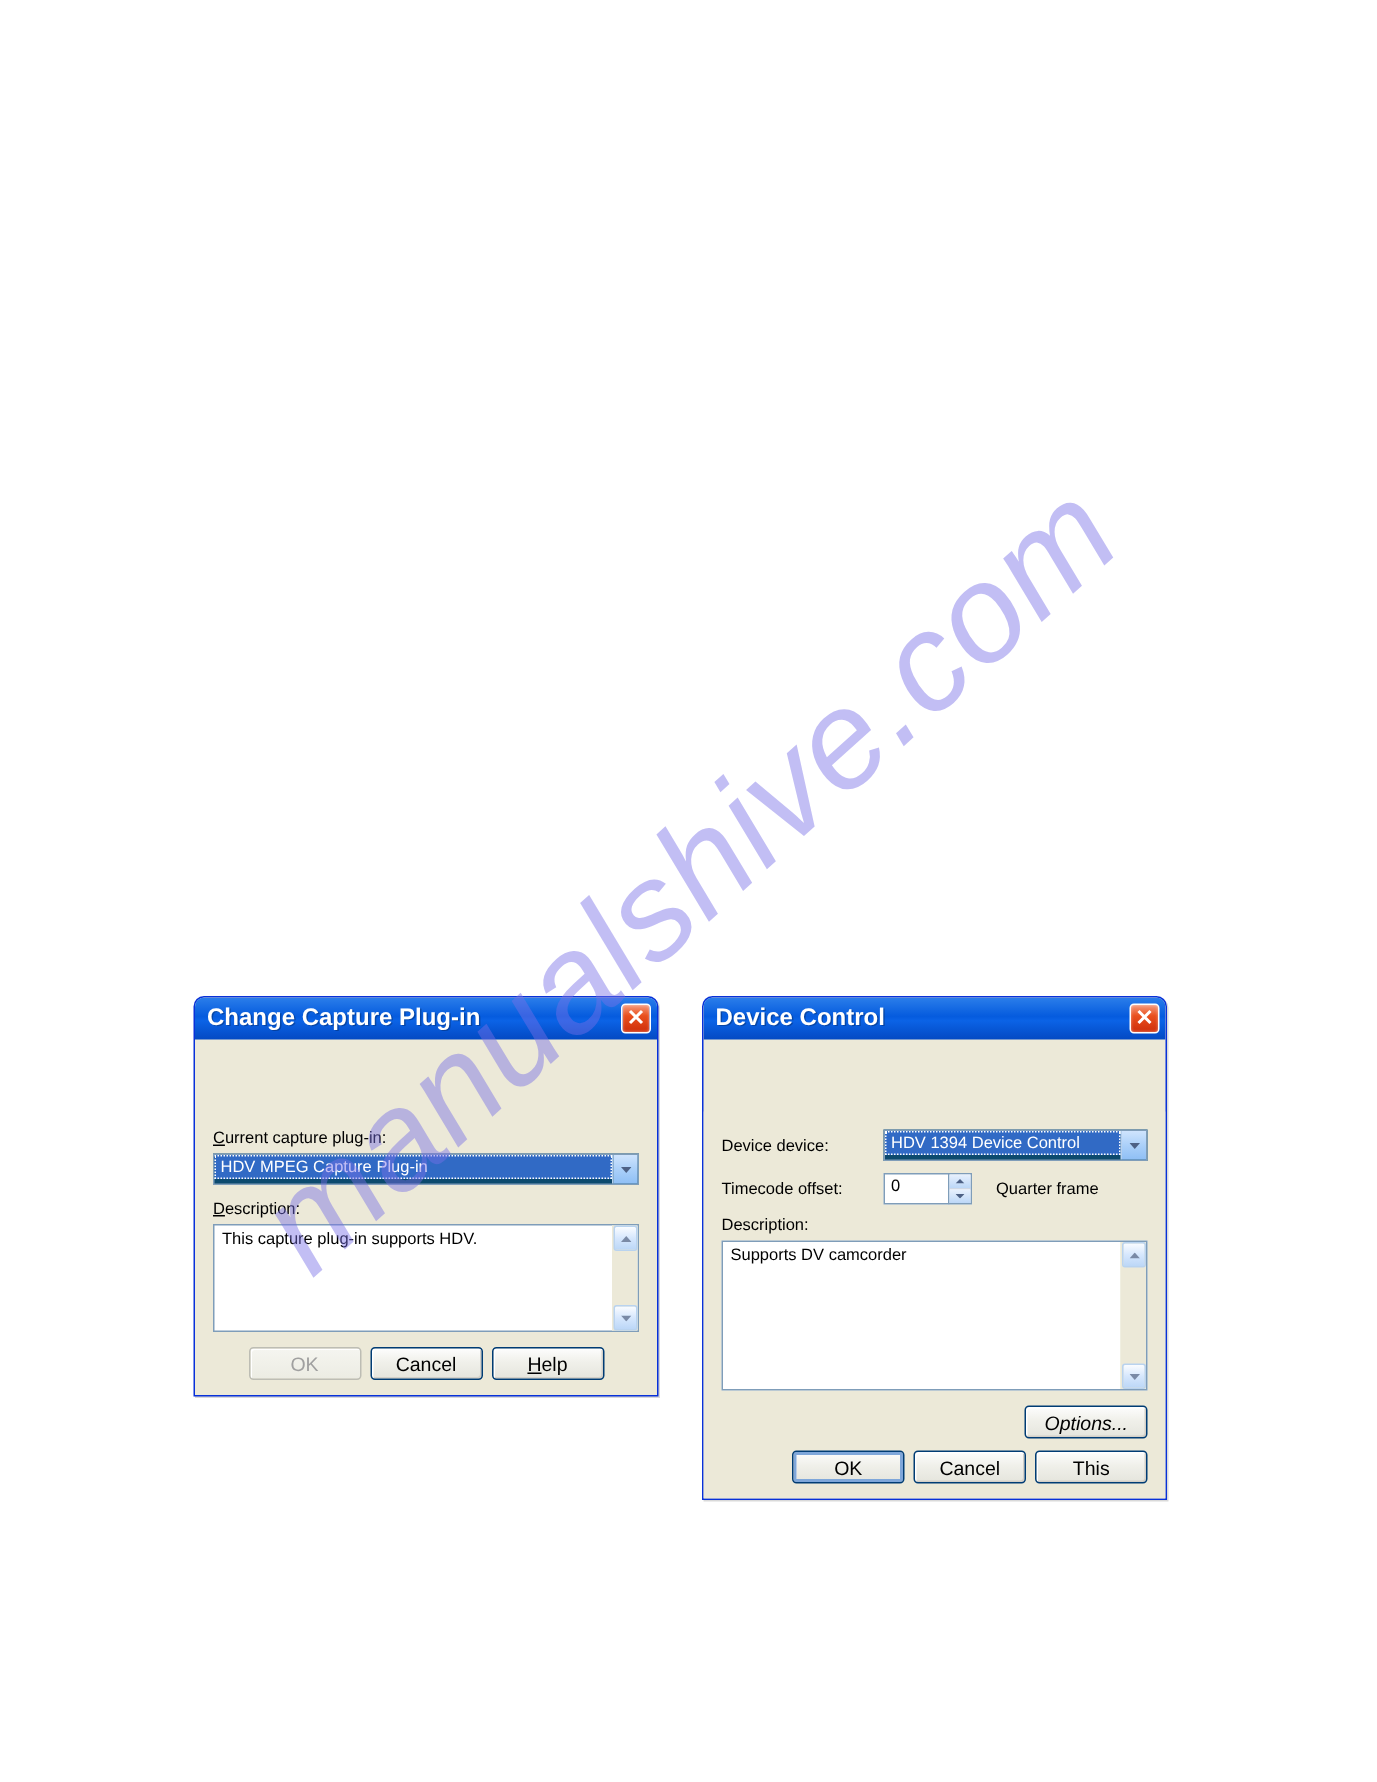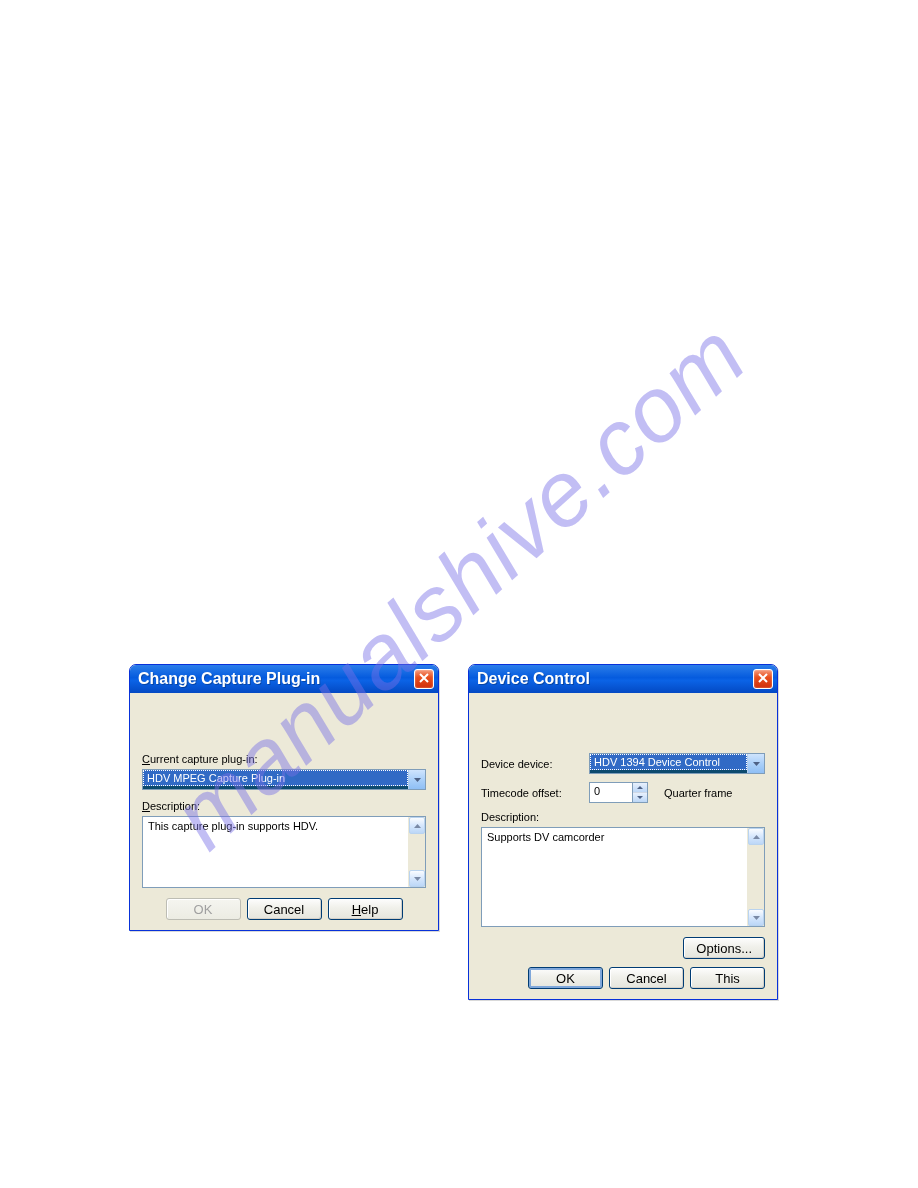--- a/index.html
+++ b/index.html
@@ -279,21 +279,21 @@
               <path d="M3.5 0 L7 4 L0 4 Z" fill="#7a8aa6"></path>
             </svg>
           </div>
         <div class="sbtn">
             <svg viewBox="0 0 7 4">
               <path d="M0 0 L7 0 L3.5 4 Z" fill="#7a8aa6"></path>
             </svg>
           </div>
       </div>
     </div>
-    <div class="btn-row" style="margin-bottom:8px;">
+    <div class="btn-row" style="margin-bottom:8px;font-style:italic;">
       <div class="xpbtn">Options...</div>
     </div>
     <div class="btn-row">
       <div class="xpbtn default">OK</div>
       <div class="xpbtn">Cancel</div>
       <div class="xpbtn">This</div>
     </div>
   </div>
 </div>
 

